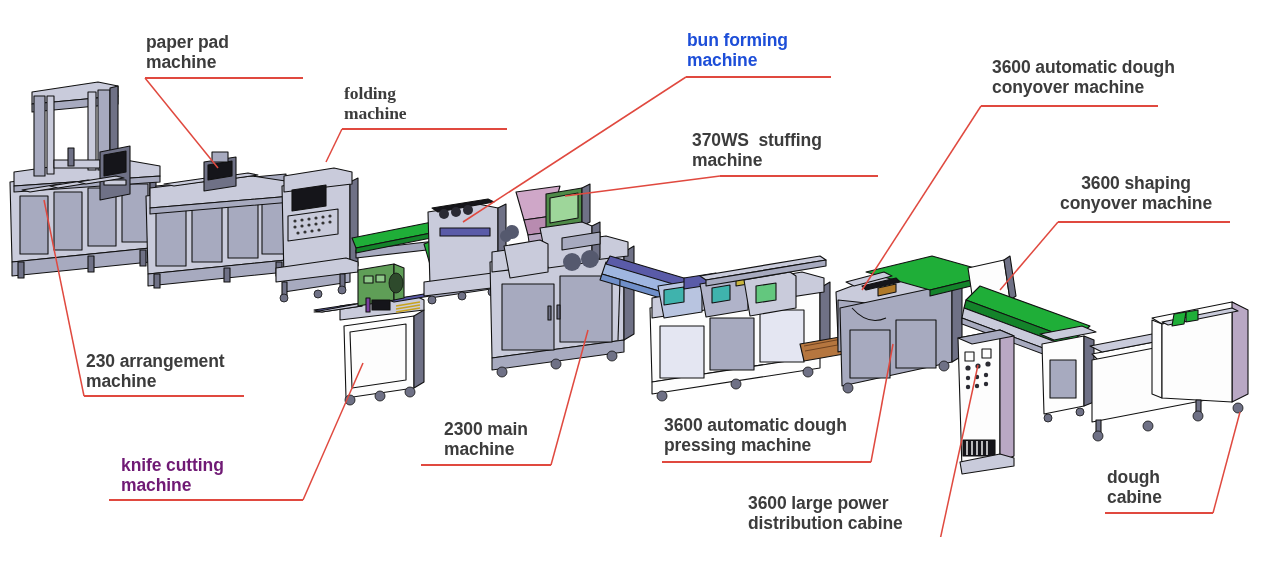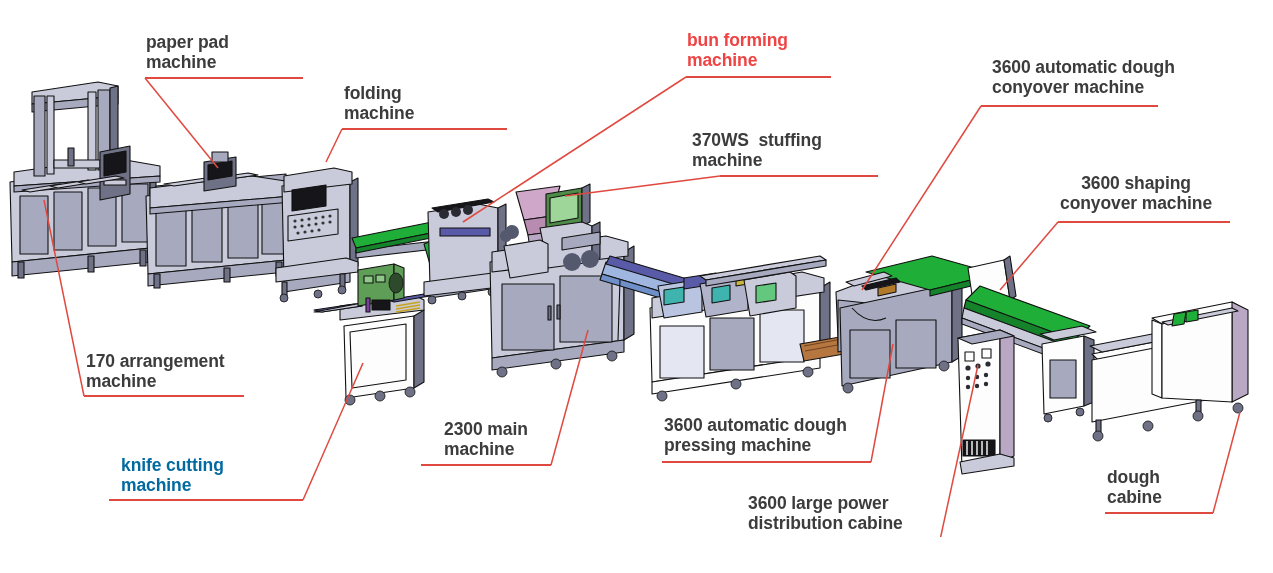--- a/index.html
+++ b/index.html
@@ -408,33 +408,33 @@
         <polyline points="940,540 978,365" class="leader" stroke="#e0493f"></polyline>
         <line x1="746" y1="540" x2="940" y2="540" class="uline" stroke="#e0493f"></line>
         <polyline points="1213,513 1240,412" class="leader" stroke="#e0493f"></polyline>
         <line x1="1105" y1="513" x2="1213" y2="513" class="uline" stroke="#e0493f"></line>
       </g>
   </svg>
 
   <div id="callout-text-layer">
       <div class="callout-text" style="left: 146px; top: 33px; color: rgb(60, 60, 60);">paper pad
 machine</div>
-      <div class="callout-text" style="left: 344px; top: 84px; color: rgb(60, 60, 60);">folding
-machine</div>
-      <div class="callout-text" style="left: 687px; top: 31px; color: #ef4444;">bun forming
+      <div class="callout-text" style="left: 344px; top: 84px; color: rgb(60, 60, 60); font-family: Liberation Serif, serif;">folding
+machine</div>
+      <div class="callout-text" style="left: 687px; top: 31px; color: #1d4ed8;">bun forming
 machine</div>
       <div class="callout-text" style="left: 692px; top: 131px; color: rgb(60, 60, 60);">370WS  stuffing
 machine</div>
       <div class="callout-text" style="left: 992px; top: 58px; color: rgb(60, 60, 60);">3600 automatic dough
 conyover machine</div>
       <div class="callout-text" style="left: 1060px; top: 174px; color: rgb(60, 60, 60); text-align: center;">3600 shaping
 conyover machine</div>
-      <div class="callout-text" style="left: 86px; top: 352px; color: rgb(60, 60, 60);">170 arrangement
-machine</div>
-      <div class="callout-text" style="left: 121px; top: 456px; color: #0369a1;">knife cutting
+      <div class="callout-text" style="left: 86px; top: 352px; color: rgb(60, 60, 60);">230 arrangement
+machine</div>
+      <div class="callout-text" style="left: 121px; top: 456px; color: #701a75;">knife cutting
 machine</div>
       <div class="callout-text" style="left: 444px; top: 420px; color: rgb(60, 60, 60);">2300 main
 machine</div>
       <div class="callout-text" style="left: 664px; top: 416px; color: rgb(60, 60, 60);">3600 automatic dough
 pressing machine</div>
       <div class="callout-text" style="left: 748px; top: 494px; color: rgb(60, 60, 60);">3600 large power
 distribution cabine</div>
       <div class="callout-text" style="left: 1107px; top: 468px; color: rgb(60, 60, 60);">dough
 cabine</div>
     </div>

